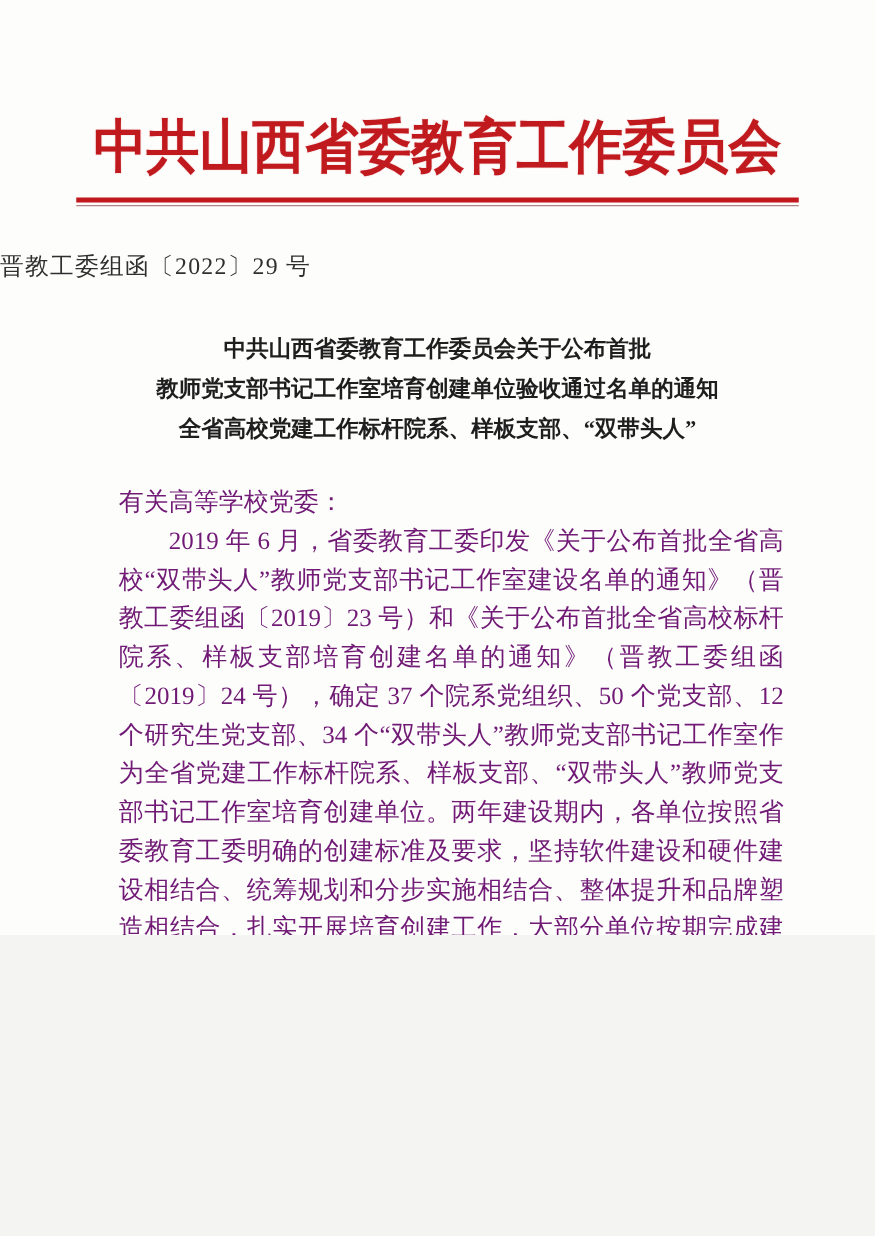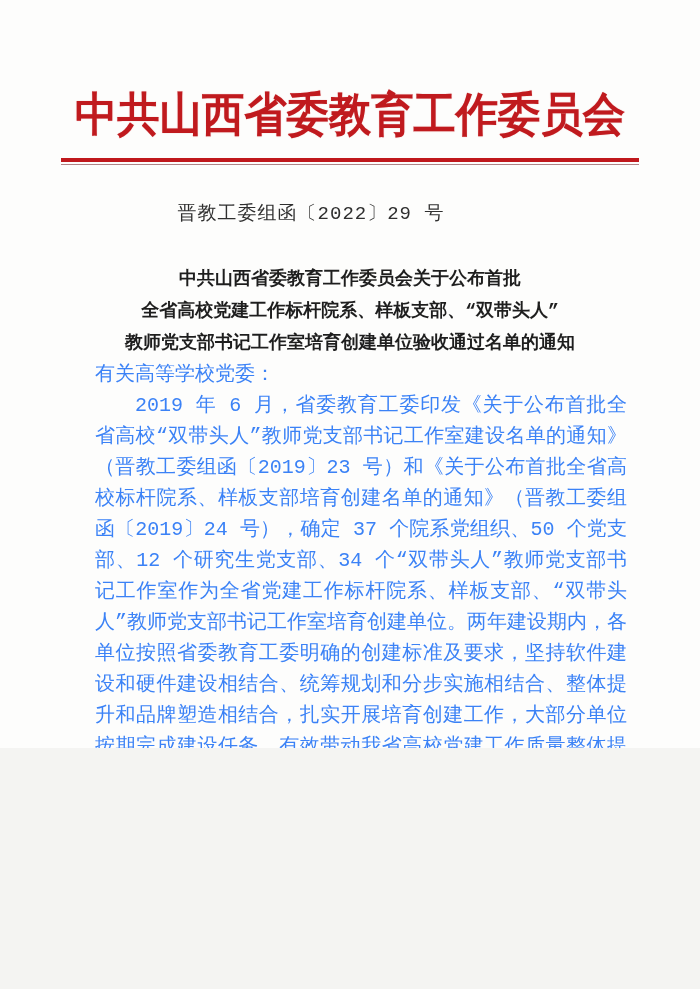--- a/index.html
+++ b/index.html
@@ -7,21 +7,21 @@
     padding: 0;
     background: #f4f4f2;
   }
   .page {
     position: relative;
     width: 700px;
     height: 748px;
     margin: 0 auto;
     background: #fdfdfc;
     overflow: hidden;
-    font-family: Liberation Mono, monospace;
+    font-family: Liberation Serif, serif;
     color: #2b2b2b;
   }
   .letterhead {
     margin-top: 92px;
     text-align: center;
     font-size: 46px;
     font-weight: bold;
     line-height: 52px;
     color: #c01a1e;
     transform: scaleX(0.92);
@@ -38,40 +38,41 @@
     background: #c0181c;
   }
   .header-rule .thin {
     height: 1px;
     background: #b08486;
     margin-top: 2px;
   }
   .doc-number {
     margin-top: 36px;
     padding-right: 78px;
-    text-align: center;
+    text-align: left;
     font-size: 19px;
     line-height: 26px;
     color: #2f2f2f;
     letter-spacing: 1px;
   }
   .notice-title {
     margin-top: 36px;
     text-align: center;
     font-size: 18px;
     font-weight: bold;
     line-height: 32px;
     color: #1e1e1e;
   }
   .body-text {
+    margin-top: 28px;
     padding: 0 73px 0 95px;
     font-size: 20px;
     line-height: 31px;
     text-align: justify;
-    color: #3b82f6;
+    color: #701a75;
   }
   .body-text p {
     margin: 0;
     text-indent: 2em;
   }
   .body-text .salutation {
     text-indent: 0;
   }
   .footer-rule {
     position: absolute;
@@ -130,22 +131,22 @@
 
   <div class="header-rule">
     <div class="thick"></div>
     <div class="thin"></div>
   </div>
 
   <div class="doc-number">晋教工委组函〔2022〕29 号</div>
 
   <div class="notice-title">
     <div>中共山西省委教育工作委员会关于公布首批</div>
+    <div>教师党支部书记工作室培育创建单位验收通过名单的通知</div>
     <div>全省高校党建工作标杆院系、样板支部、“双带头人”</div>
-    <div>教师党支部书记工作室培育创建单位验收通过名单的通知</div>
   </div>
 
   <div class="body-text">
     <p class="salutation">有关高等学校党委：</p>
     <p>2019 年 6 月，省委教育工委印发《关于公布首批全省高校“双带头人”教师党支部书记工作室建设名单的通知》（晋教工委组函〔2019〕23 号）和《关于公布首批全省高校标杆院系、样板支部培育创建名单的通知》（晋教工委组函〔2019〕24 号），确定 37 个院系党组织、50 个党支部、12 个研究生党支部、34 个“双带头人”教师党支部书记工作室作为全省党建工作标杆院系、样板支部、“双带头人”教师党支部书记工作室培育创建单位。两年建设期内，各单位按照省委教育工委明确的创建标准及要求，坚持软件建设和硬件建设相结合、统筹规划和分步实施相结合、整体提升和品牌塑造相结合，扎实开展培育创建工作，大部分单位按期完成建设任务，有效带动我省高校党建工作质量整体提升。</p>
   </div>
 
   <div class="scan-speck"></div>
 
   <div class="footer-rule">

